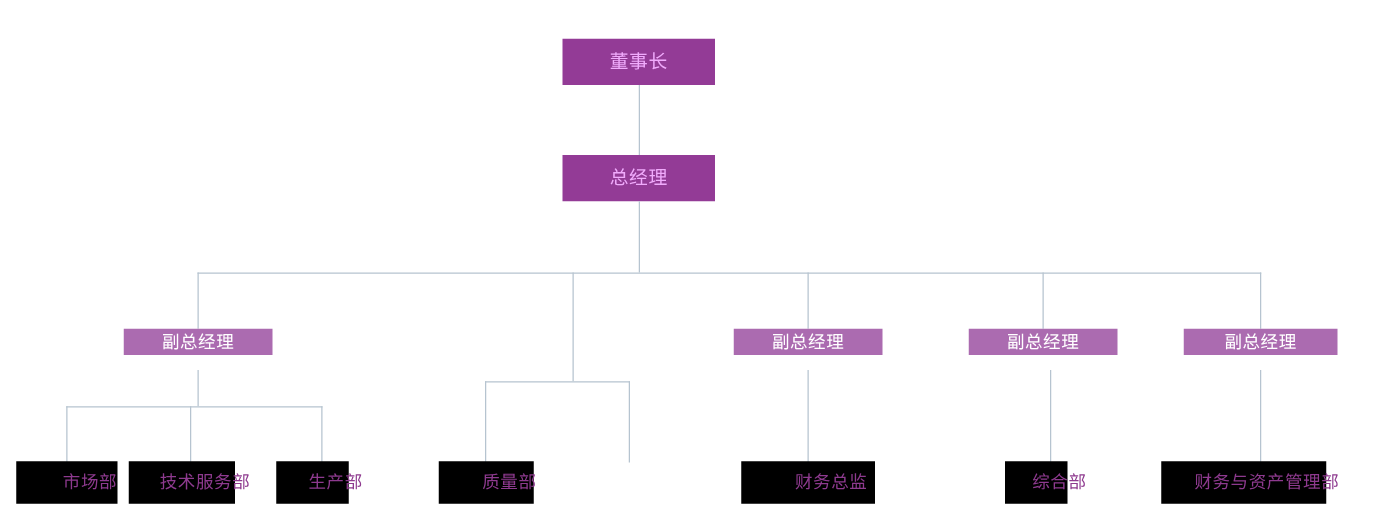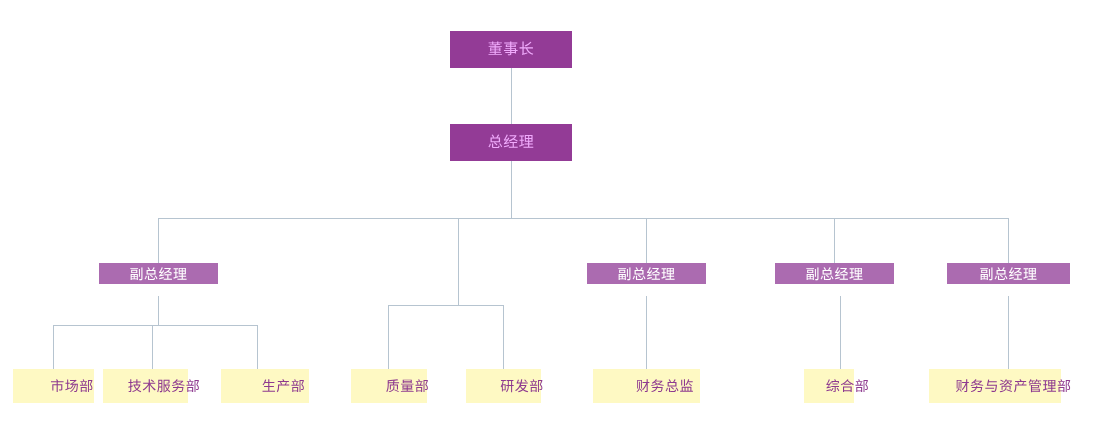--- a/index.html
+++ b/index.html
@@ -48,21 +48,21 @@
     font-size: 15px;
     height: 37px;
   }
   .level-2 {
     background: #ab6bb0;
     color: #ffffff;
     font-size: 14px;
     height: 21px;
   }
   .level-3 {
-    background: #fef9c3;
+    background: #000000;
     color: #8e3a8f;
     font-size: 14px;
     height: 34px;
     padding-left: 37px;
   }
 </style>
 </head>
 <body>
 
 <div id="org-chart">
@@ -120,31 +120,28 @@
   <div class="conn conn-v" style="left:1008px; top:296px; height:74px;"></div>
 
   <div class="node level-3" style="left:13px; top:369px; width:81px;">
     <span class="node-label">市场部</span>
   </div>
 
   <div class="node level-3" style="left:103px; top:369px; width:85px;justify-content:center;">
     <span class="node-label">技术服务部</span>
   </div>
 
-  <div class="node level-3" style="left:221px; top:369px; width:88px;">
+  <div class="node level-3" style="left:221px; top:369px; width:58px;">
     <span class="node-label">生产部</span>
   </div>
 
   <div class="node level-3" style="left:351px; top:369px; width:76px;">
     <span class="node-label">质量部</span>
   </div>
 
-  <div class="node level-3" style="left:466px; top:369px; width:75px;">
-    <span class="node-label">研发部</span>
-  </div>
 
   <div class="node level-3" style="left:593px; top:369px; width:107px;">
     <span class="node-label">财务总监</span>
   </div>
 
   <div class="node level-3" style="left:804px; top:369px; width:50px;">
     <span class="node-label">综合部</span>
   </div>
 
   <div class="node level-3" style="left:929px; top:369px; width:132px;">

